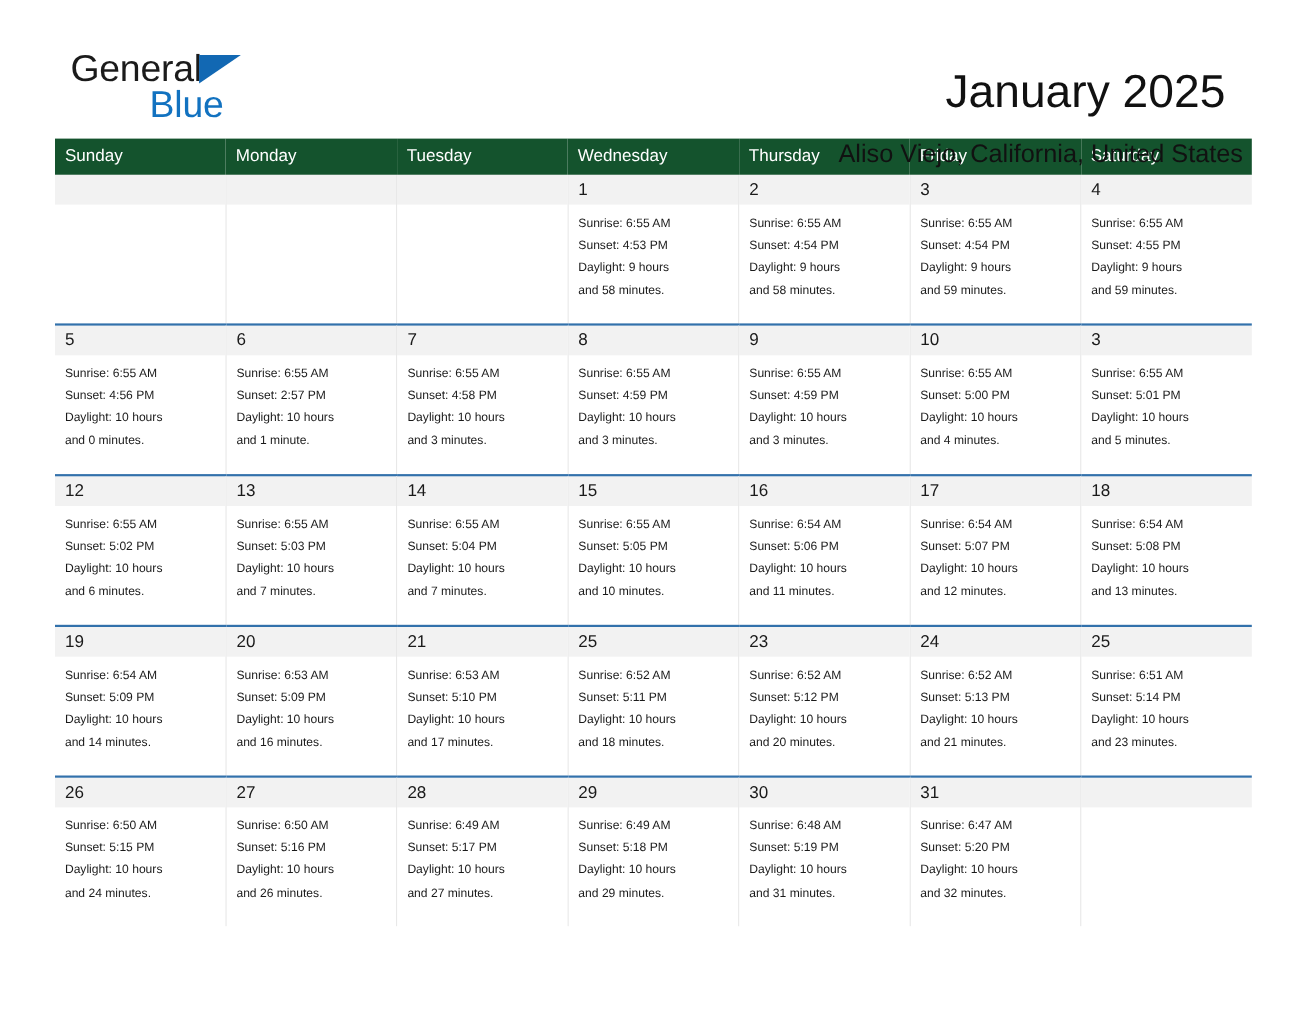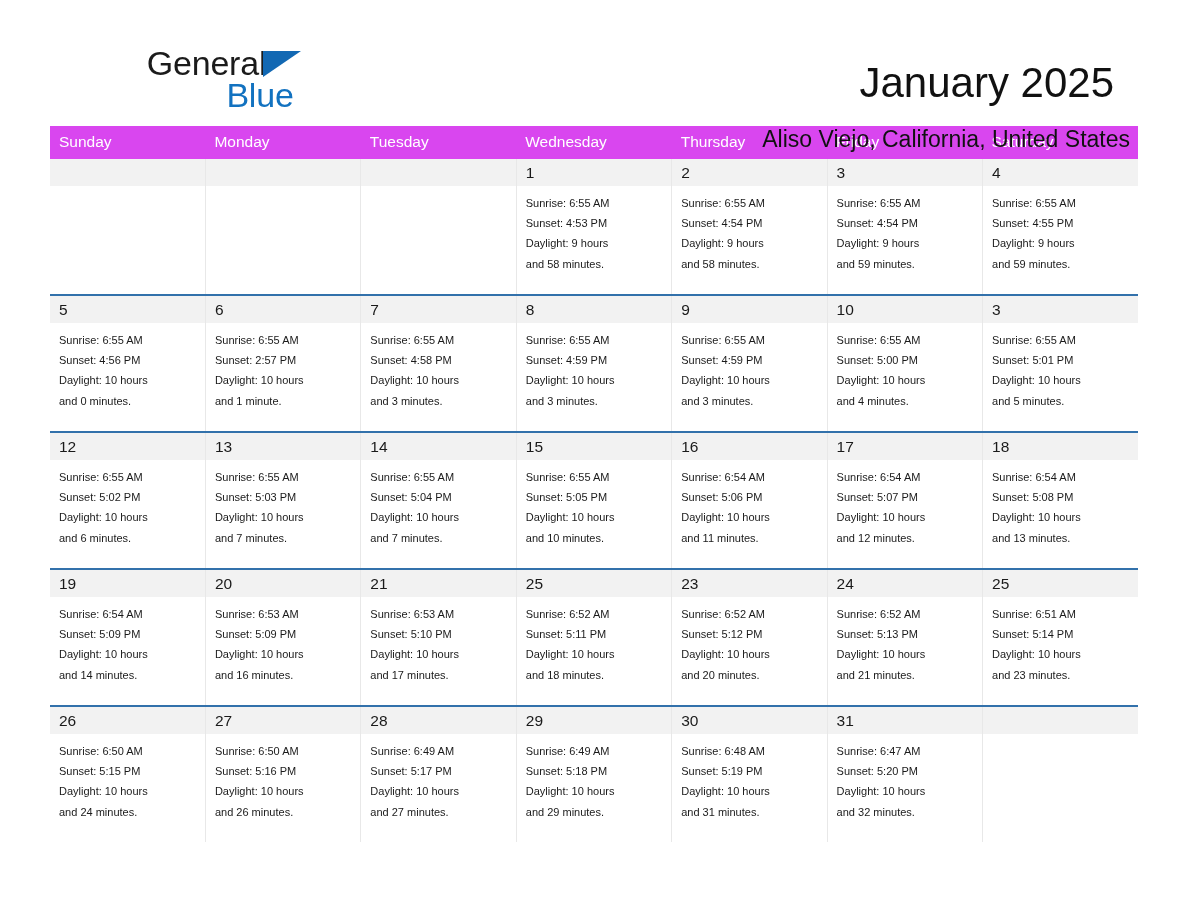--- a/index.html
+++ b/index.html
@@ -25,25 +25,24 @@
 
   
   .header {
     position: relative;
     height: 118px;
     padding-top: 38px;
     box-sizing: border-box;
   }
   .logo {
     position: absolute;
-    left: 24px;
+    left: 14px;
     top: 44px;
     width: 300px;
     height: 80px;
-    text-align: center;
   }
   .logo-row1 {
     position: relative;
     height: 38px;
     line-height: 38px;
     white-space: nowrap;
   }
   .logo-general {
     font-size: 34px;
     color: #1b1b1b;
@@ -96,21 +95,21 @@
   
   .calendar {
     width: 1088px;
     border-collapse: collapse;
     table-layout: fixed;
     margin-top: 8px;
   }
   .calendar col { width: 14.2857%; }
 
   .calendar thead th {
-    background: #d946ef;
+    background: #14532d;
     color: #ffffff;
     font-size: 15.5px;
     font-weight: normal;
     text-align: left;
     padding: 7px 0 8px 9px;
     height: 17px;
     border: none;
   }
 
   .calendar tbody tr.week-row > td {

